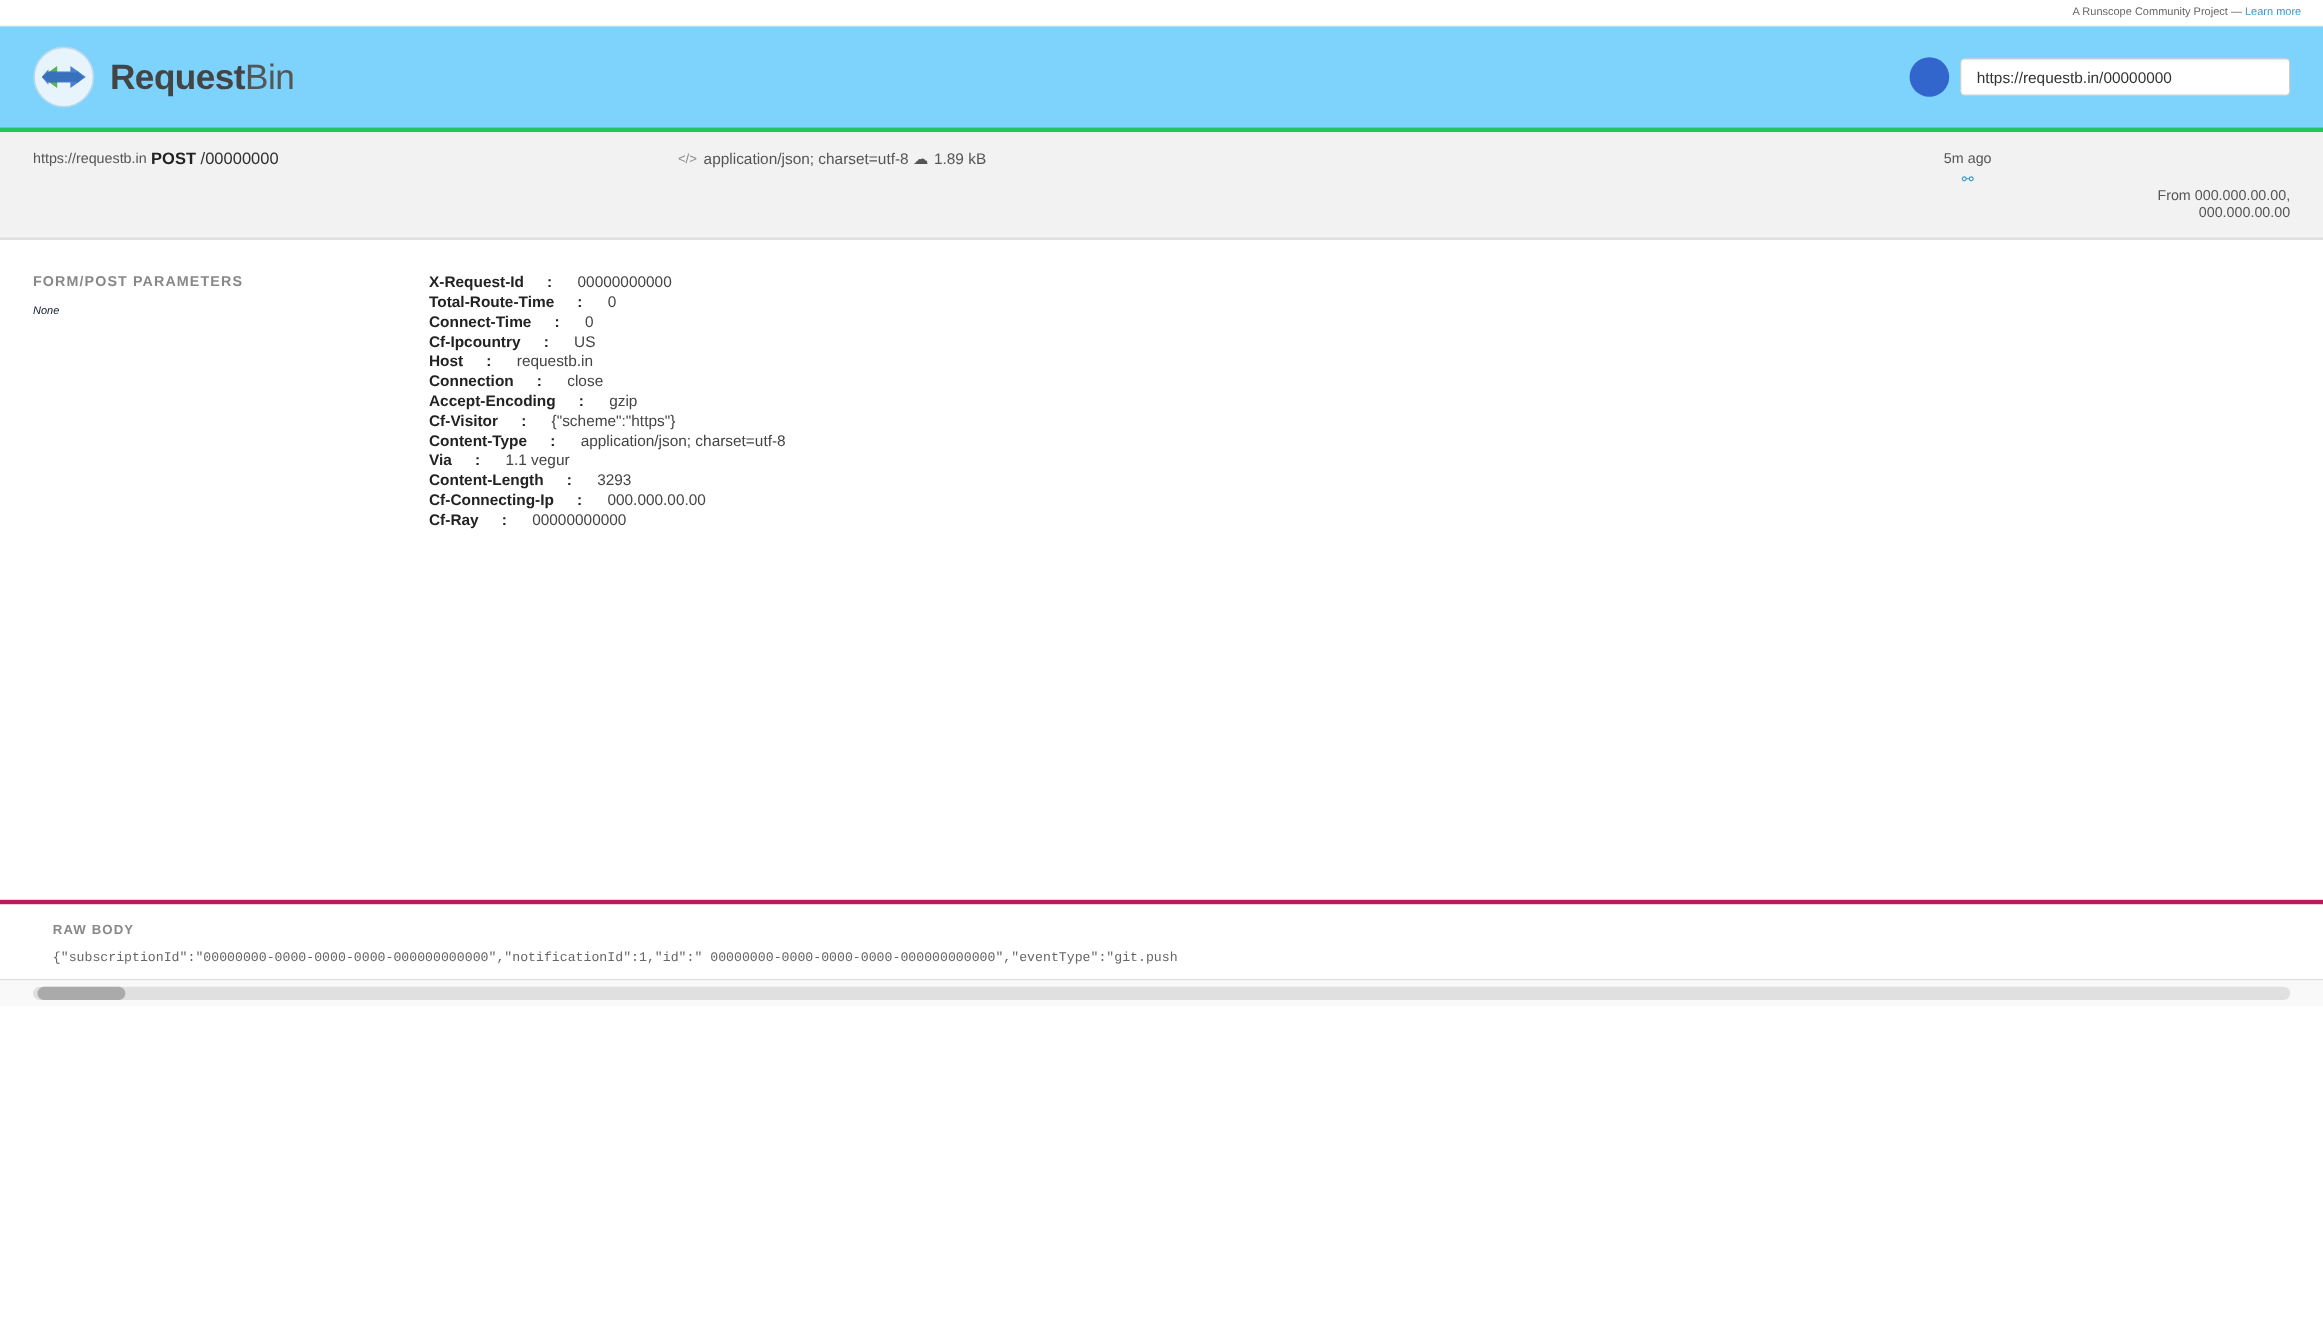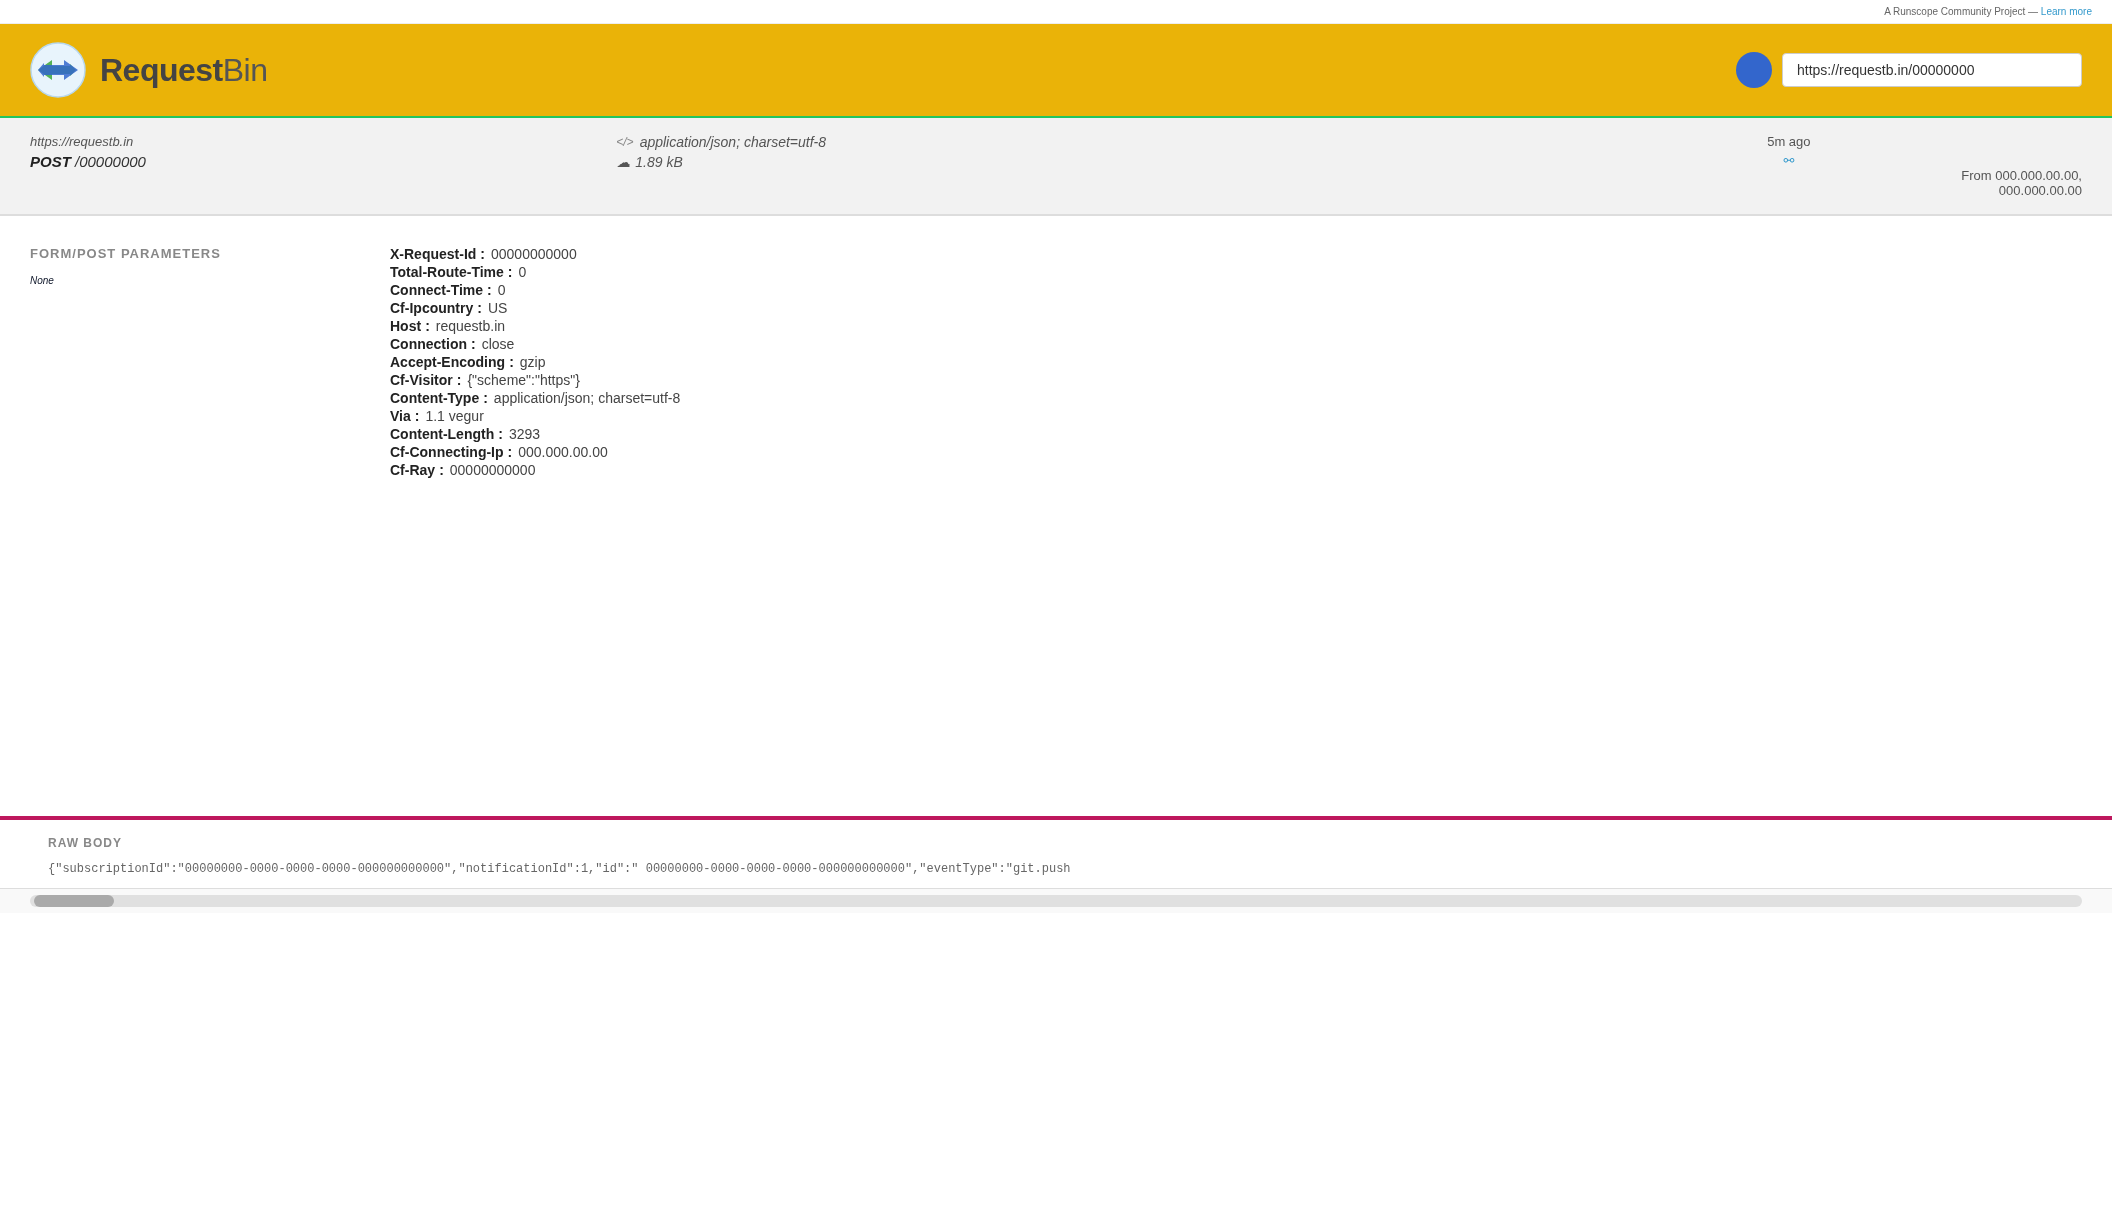--- a/index.html
+++ b/index.html
@@ -27,22 +27,22 @@
       text-decoration: none;
       font-weight: 500;
     }
 
     
     .header {
       display: flex;
       align-items: center;
       justify-content: space-between;
       padding: 18px 30px;
-      background: #eab308;
-      border-bottom: 2px solid #22c55e;
+      background: #7dd3fc;
+      border-bottom: 4px solid #22c55e;
     }
     .logo-area {
       display: flex;
       align-items: center;
       gap: 14px;
     }
     .logo-text {
       font-size: 32px;
       color: #555;
       font-weight: 300;
@@ -79,23 +79,22 @@
       display: flex;
       align-items: flex-start;
       background: #f2f2f2;
       border-bottom: 2px solid #ddd;
       padding: 16px 30px;
       gap: 0;
     }
     .req-col {
       flex: 1;
       display: flex;
-      flex-direction: column;
+      flex-direction: row;
       gap: 4px;
-      font-style: italic;
     }
     .req-col-mid {
       flex: 1.5;
     }
     .req-url {
       font-size: 13px;
       color: #555;
     }
     .req-method {
       font-size: 15px;
@@ -173,21 +172,21 @@
       font-size: 10px;
     }
 
     
     .right-col {
       flex: 1;
     }
     .header-line {
       display: flex;
       align-items: baseline;
-      gap: 0;
+      gap: 17px;
       margin-bottom: 2px;
       text-align: right;
     }
     .header-key {
       font-weight: 700;
       color: #222;
       margin-right: 4px;
     }
     .header-colon {
       font-weight: 700;

